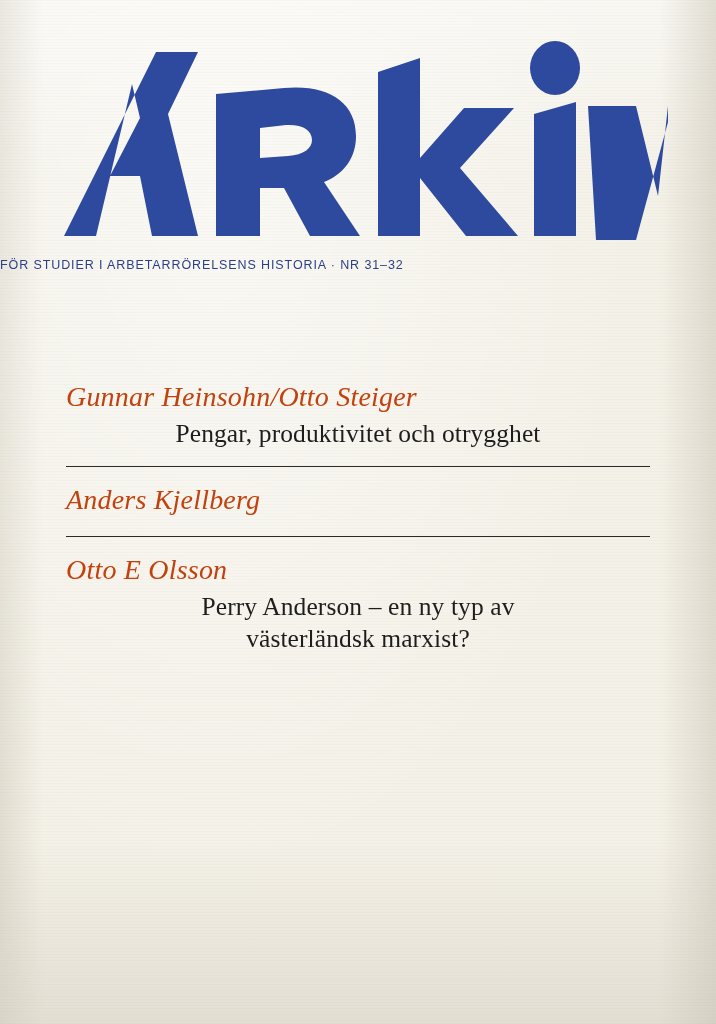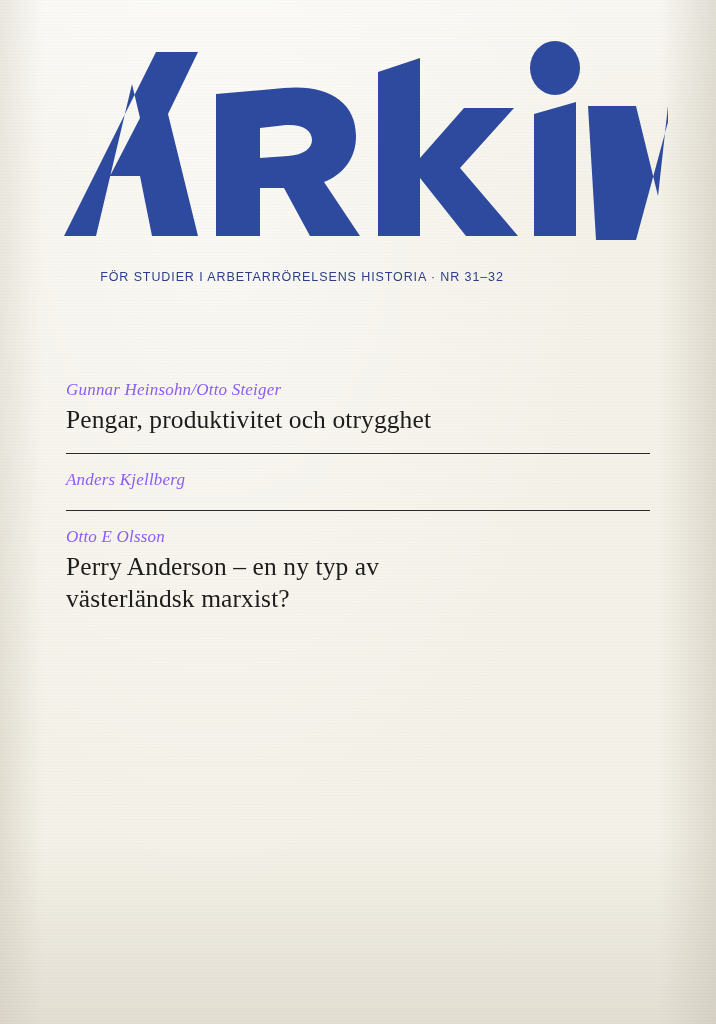--- a/index.html
+++ b/index.html
@@ -51,24 +51,23 @@
     text-align: center;
     z-index: 3;
   }
   .masthead svg {
     display: block;
     margin: 0 auto;
   }
 
   .subtitle {
     position: absolute;
-    top: 270px;
+    top: 258px;
     left: 0;
     width: 604px;
-    text-align: center;
     z-index: 3;
     font-family: "Liberation Sans", sans-serif;
     font-size: 12.5px;
     letter-spacing: 0.9px;
     color: #2c3f86;
     white-space: nowrap;
   }
 
   .contents {
     position: absolute;
@@ -80,36 +79,37 @@
   .entry {
     padding: 0 0 16px 0;
   }
   .entry + .entry {
     border-top: 1.5px solid #2a2a2a;
     padding-top: 16px;
   }
   .author {
     font-family: "Liberation Serif", serif;
     font-style: italic;
-    font-size: 17px;
-    color: #8b5cf6;
+    font-size: 28px;
+    color: #c2410c;
     line-height: 1.2;
     margin: 0 0 4px 0;
     letter-spacing: 0.2px;
   }
   .title {
     font-family: "Liberation Serif", serif;
     font-size: 25.5px;
     color: #1d1d1d;
     line-height: 1.26;
     margin: 0;
     letter-spacing: 0.1px;
   }
   .title .line {
     display: block;
+    text-align: center;
   }
 </style>
 </head>
 <body>
 
 <div class="cover">
 
   <div class="masthead">
     <svg width="620" height="215" viewBox="0 0 620 215" role="img" aria-label="Arkiv">
       <g fill="#2e4a9e">

